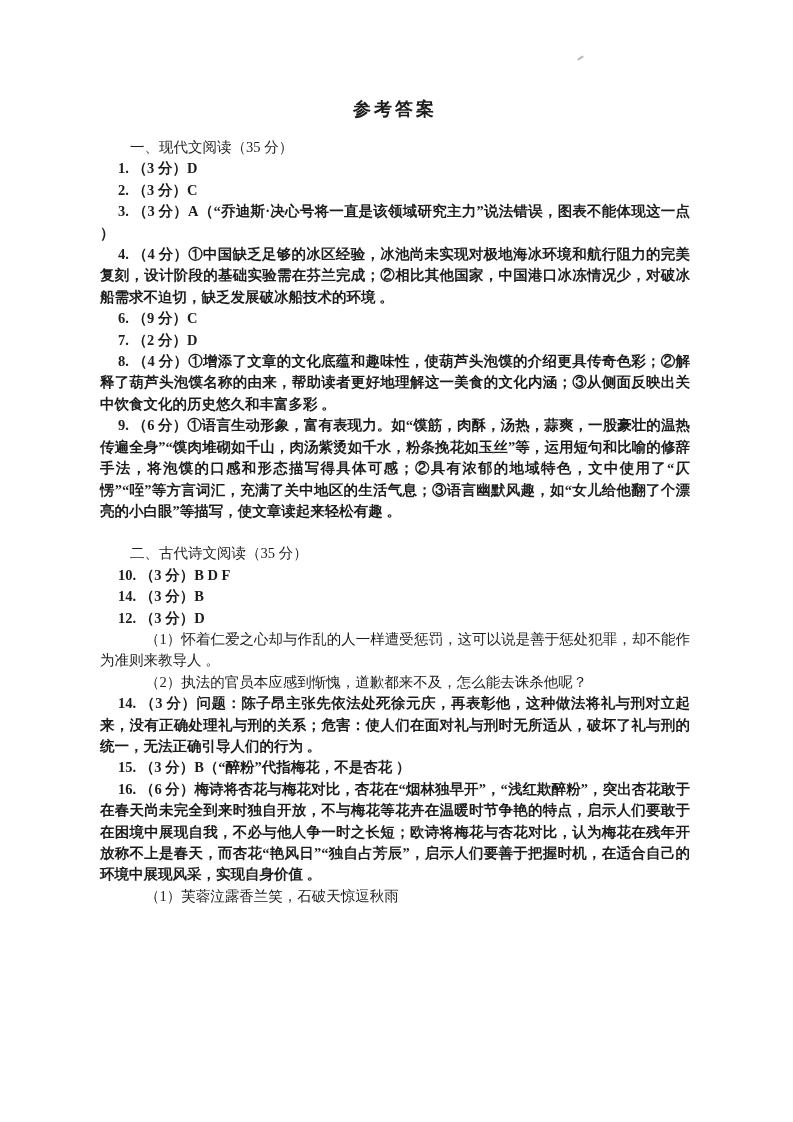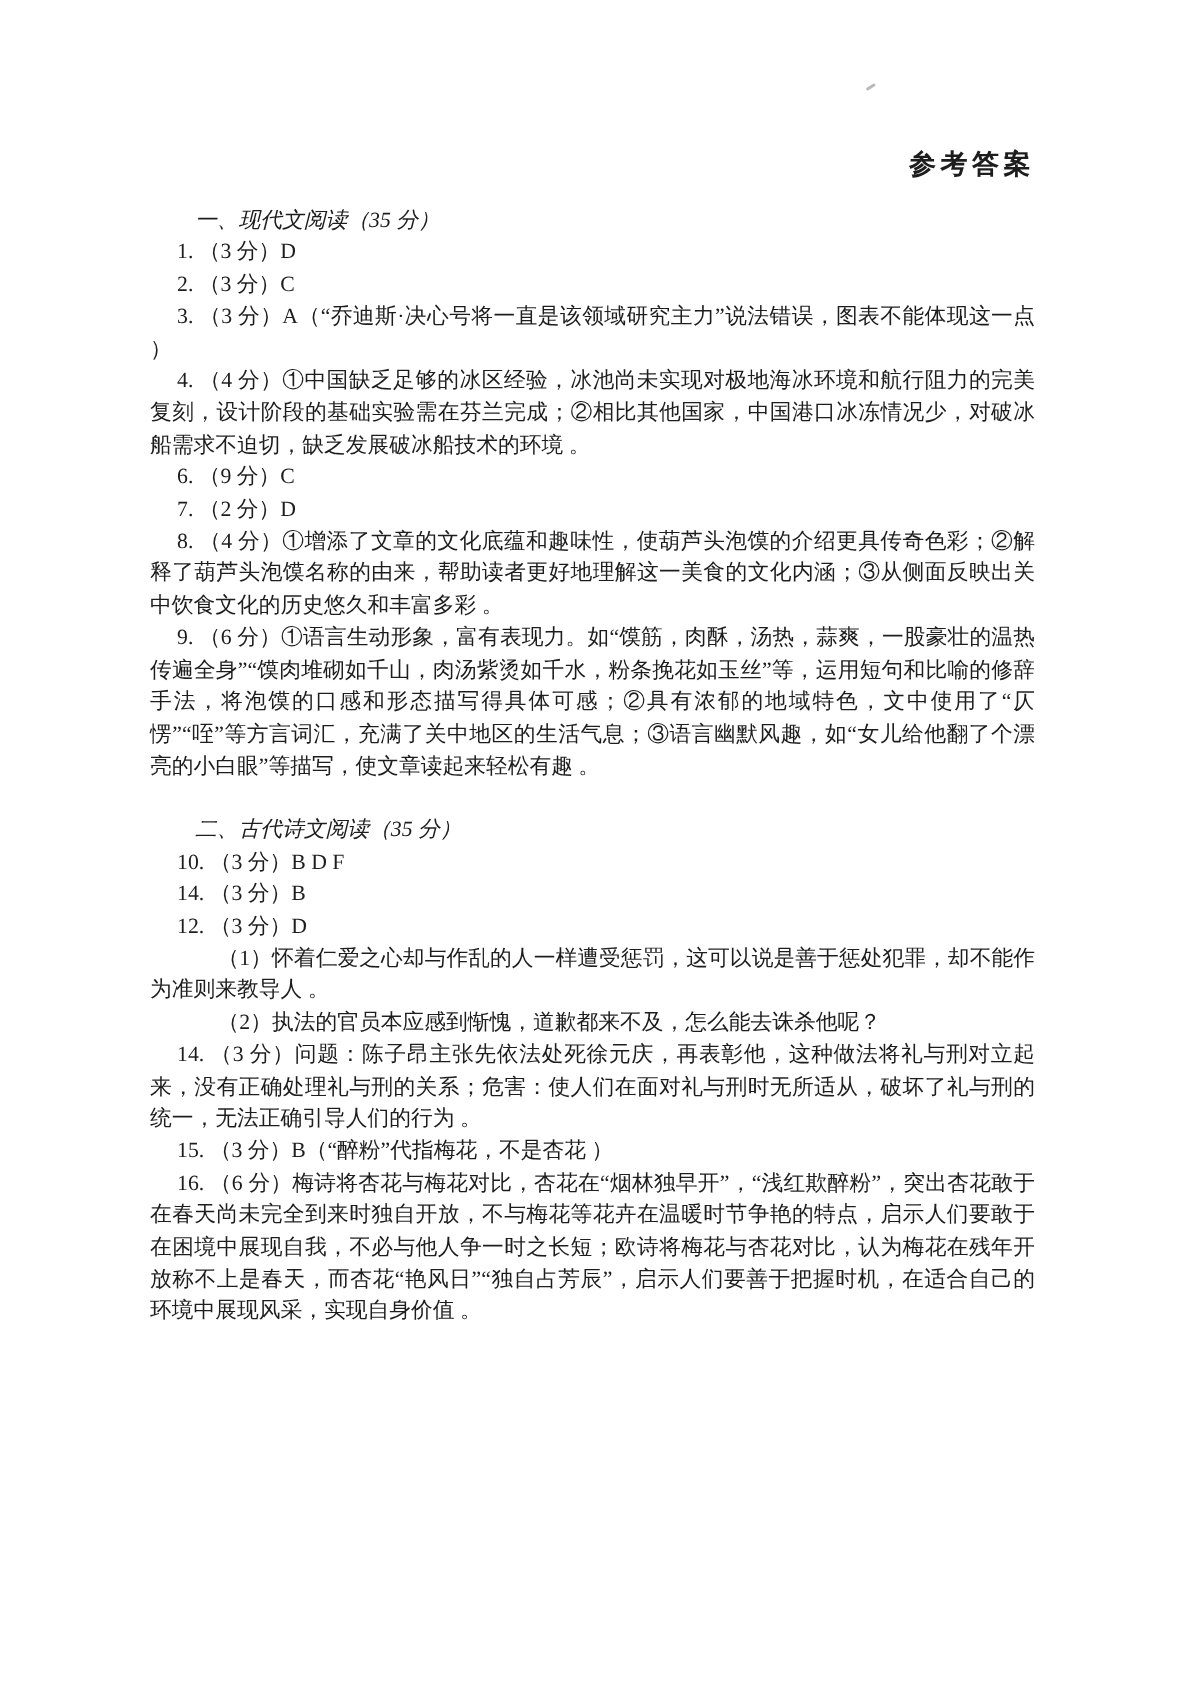--- a/index.html
+++ b/index.html
@@ -16,35 +16,35 @@
     overflow: hidden;
   }
 
   .content {
     padding: 0 103px 0 100px;
   }
 
   .title {
     margin: 0 0 16px 0;
     padding-top: 97px;
-    text-align: right;
+    text-align: center;
     font-size: 18px;
     font-weight: 700;
     letter-spacing: 3px;
   }
 
   .para {
     margin: 0;
     font-size: 14.5px;
     line-height: 21.4px;
     text-align: justify;
     word-break: break-all;
   }
-  .para.section { text-indent: 30px; font-style: italic; }
-  .para.item    { text-indent: 18px; }
+  .para.section { text-indent: 30px; }
+  .para.item    { text-indent: 18px; font-weight: bold; }
   .para.sub     { text-indent: 45px; }
   .para.blank   { height: 21px; }
 
   .stray-mark {
     position: absolute;
     top: 57px;
     left: 577px;
     width: 7px;
     height: 2px;
     background: #b9b9b9;
@@ -72,15 +72,16 @@
         <p class="para blank"></p>
         <p class="para section">二、古代诗文阅读（35 分）</p>
         <p class="para item">10. （3 分）B D F</p>
         <p class="para item">14. （3 分）B</p>
         <p class="para item">12. （3 分）D</p>
         <p class="para sub">（1）怀着仁爱之心却与作乱的人一样遭受惩罚，这可以说是善于惩处犯罪，却不能作为准则来教导人 。</p>
         <p class="para sub">（2）执法的官员本应感到惭愧，道歉都来不及，怎么能去诛杀他呢？</p>
         <p class="para item">14. （3 分）问题：陈子昂主张先依法处死徐元庆，再表彰他，这种做法将礼与刑对立起来，没有正确处理礼与刑的关系；危害：使人们在面对礼与刑时无所适从，破坏了礼与刑的统一，无法正确引导人们的行为 。</p>
         <p class="para item">15. （3 分）B（“醉粉”代指梅花，不是杏花 ）</p>
         <p class="para item">16. （6 分）梅诗将杏花与梅花对比，杏花在“烟林独早开”，“浅红欺醉粉”，突出杏花敢于在春天尚未完全到来时独自开放，不与梅花等花卉在温暖时节争艳的特点，启示人们要敢于在困境中展现自我，不必与他人争一时之长短；欧诗将梅花与杏花对比，认为梅花在残年开放称不上是春天，而杏花“艳风日”“独自占芳辰”，启示人们要善于把握时机，在适合自己的环境中展现风采，实现自身价值 。</p>
+        <p class="para sub">（1）芙蓉泣露香兰笑，石破天惊逗秋雨</p>
       </div>
   </div>
 </div>
 
 </body></html>

